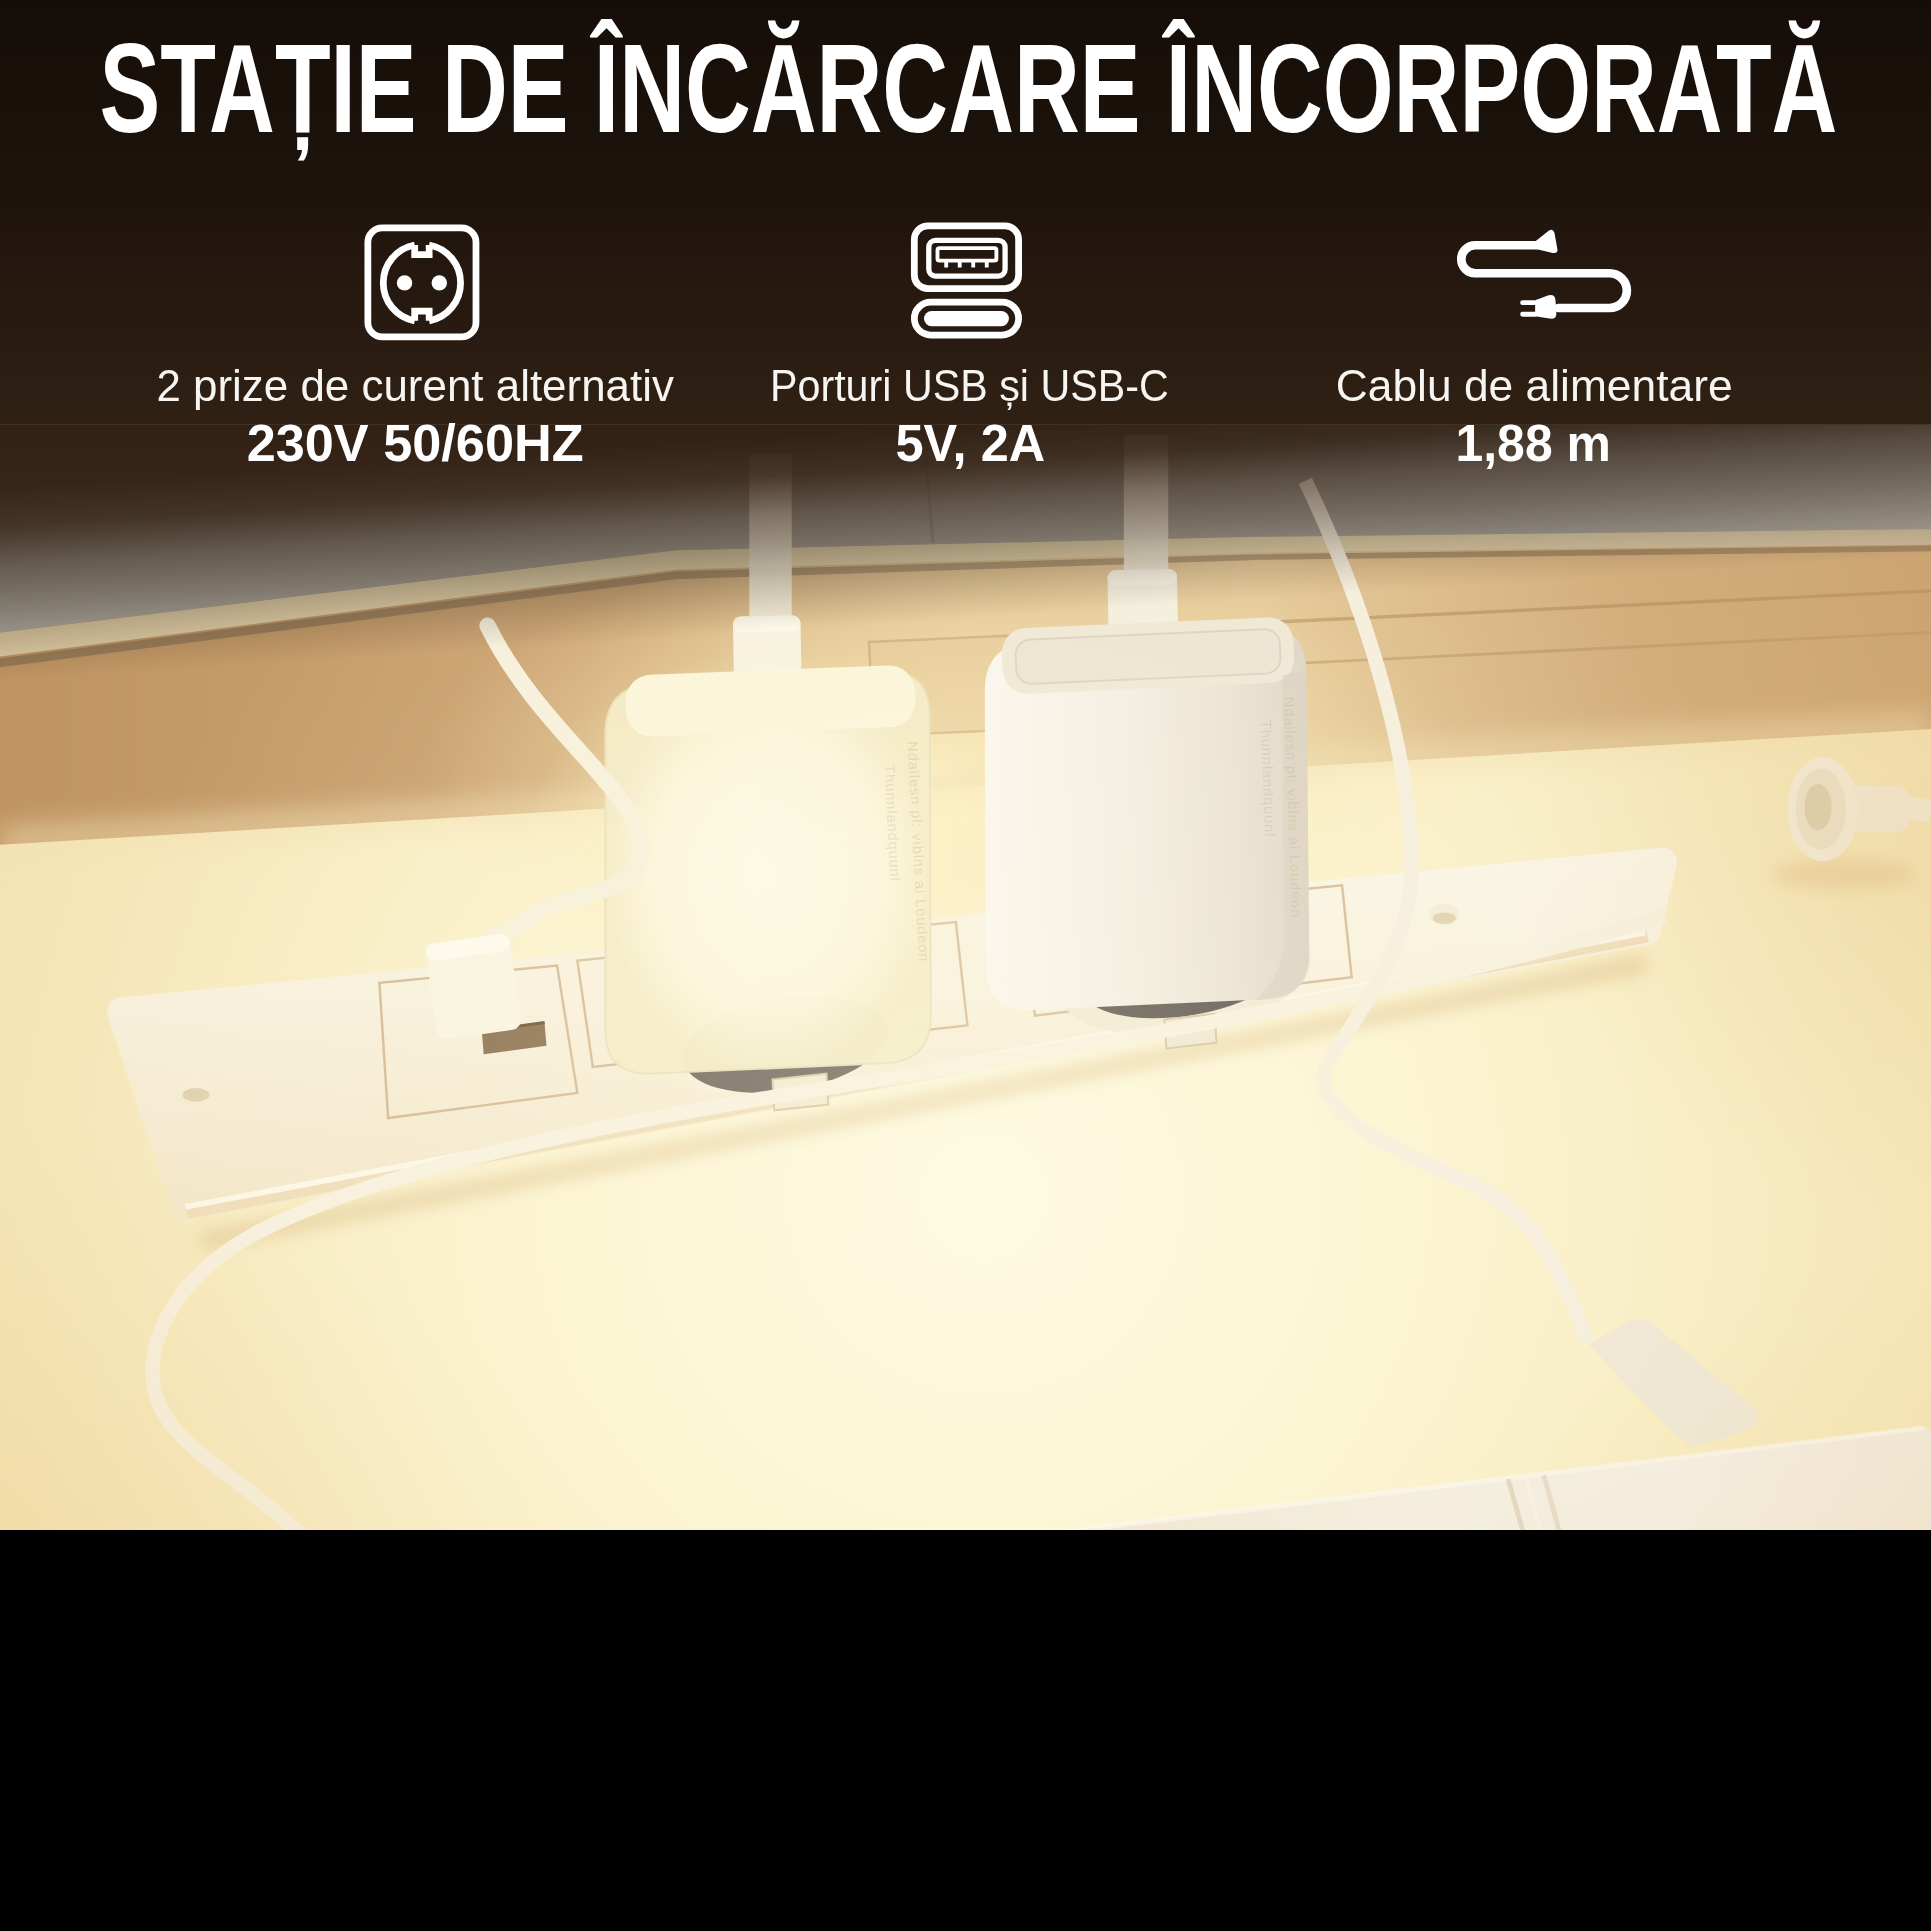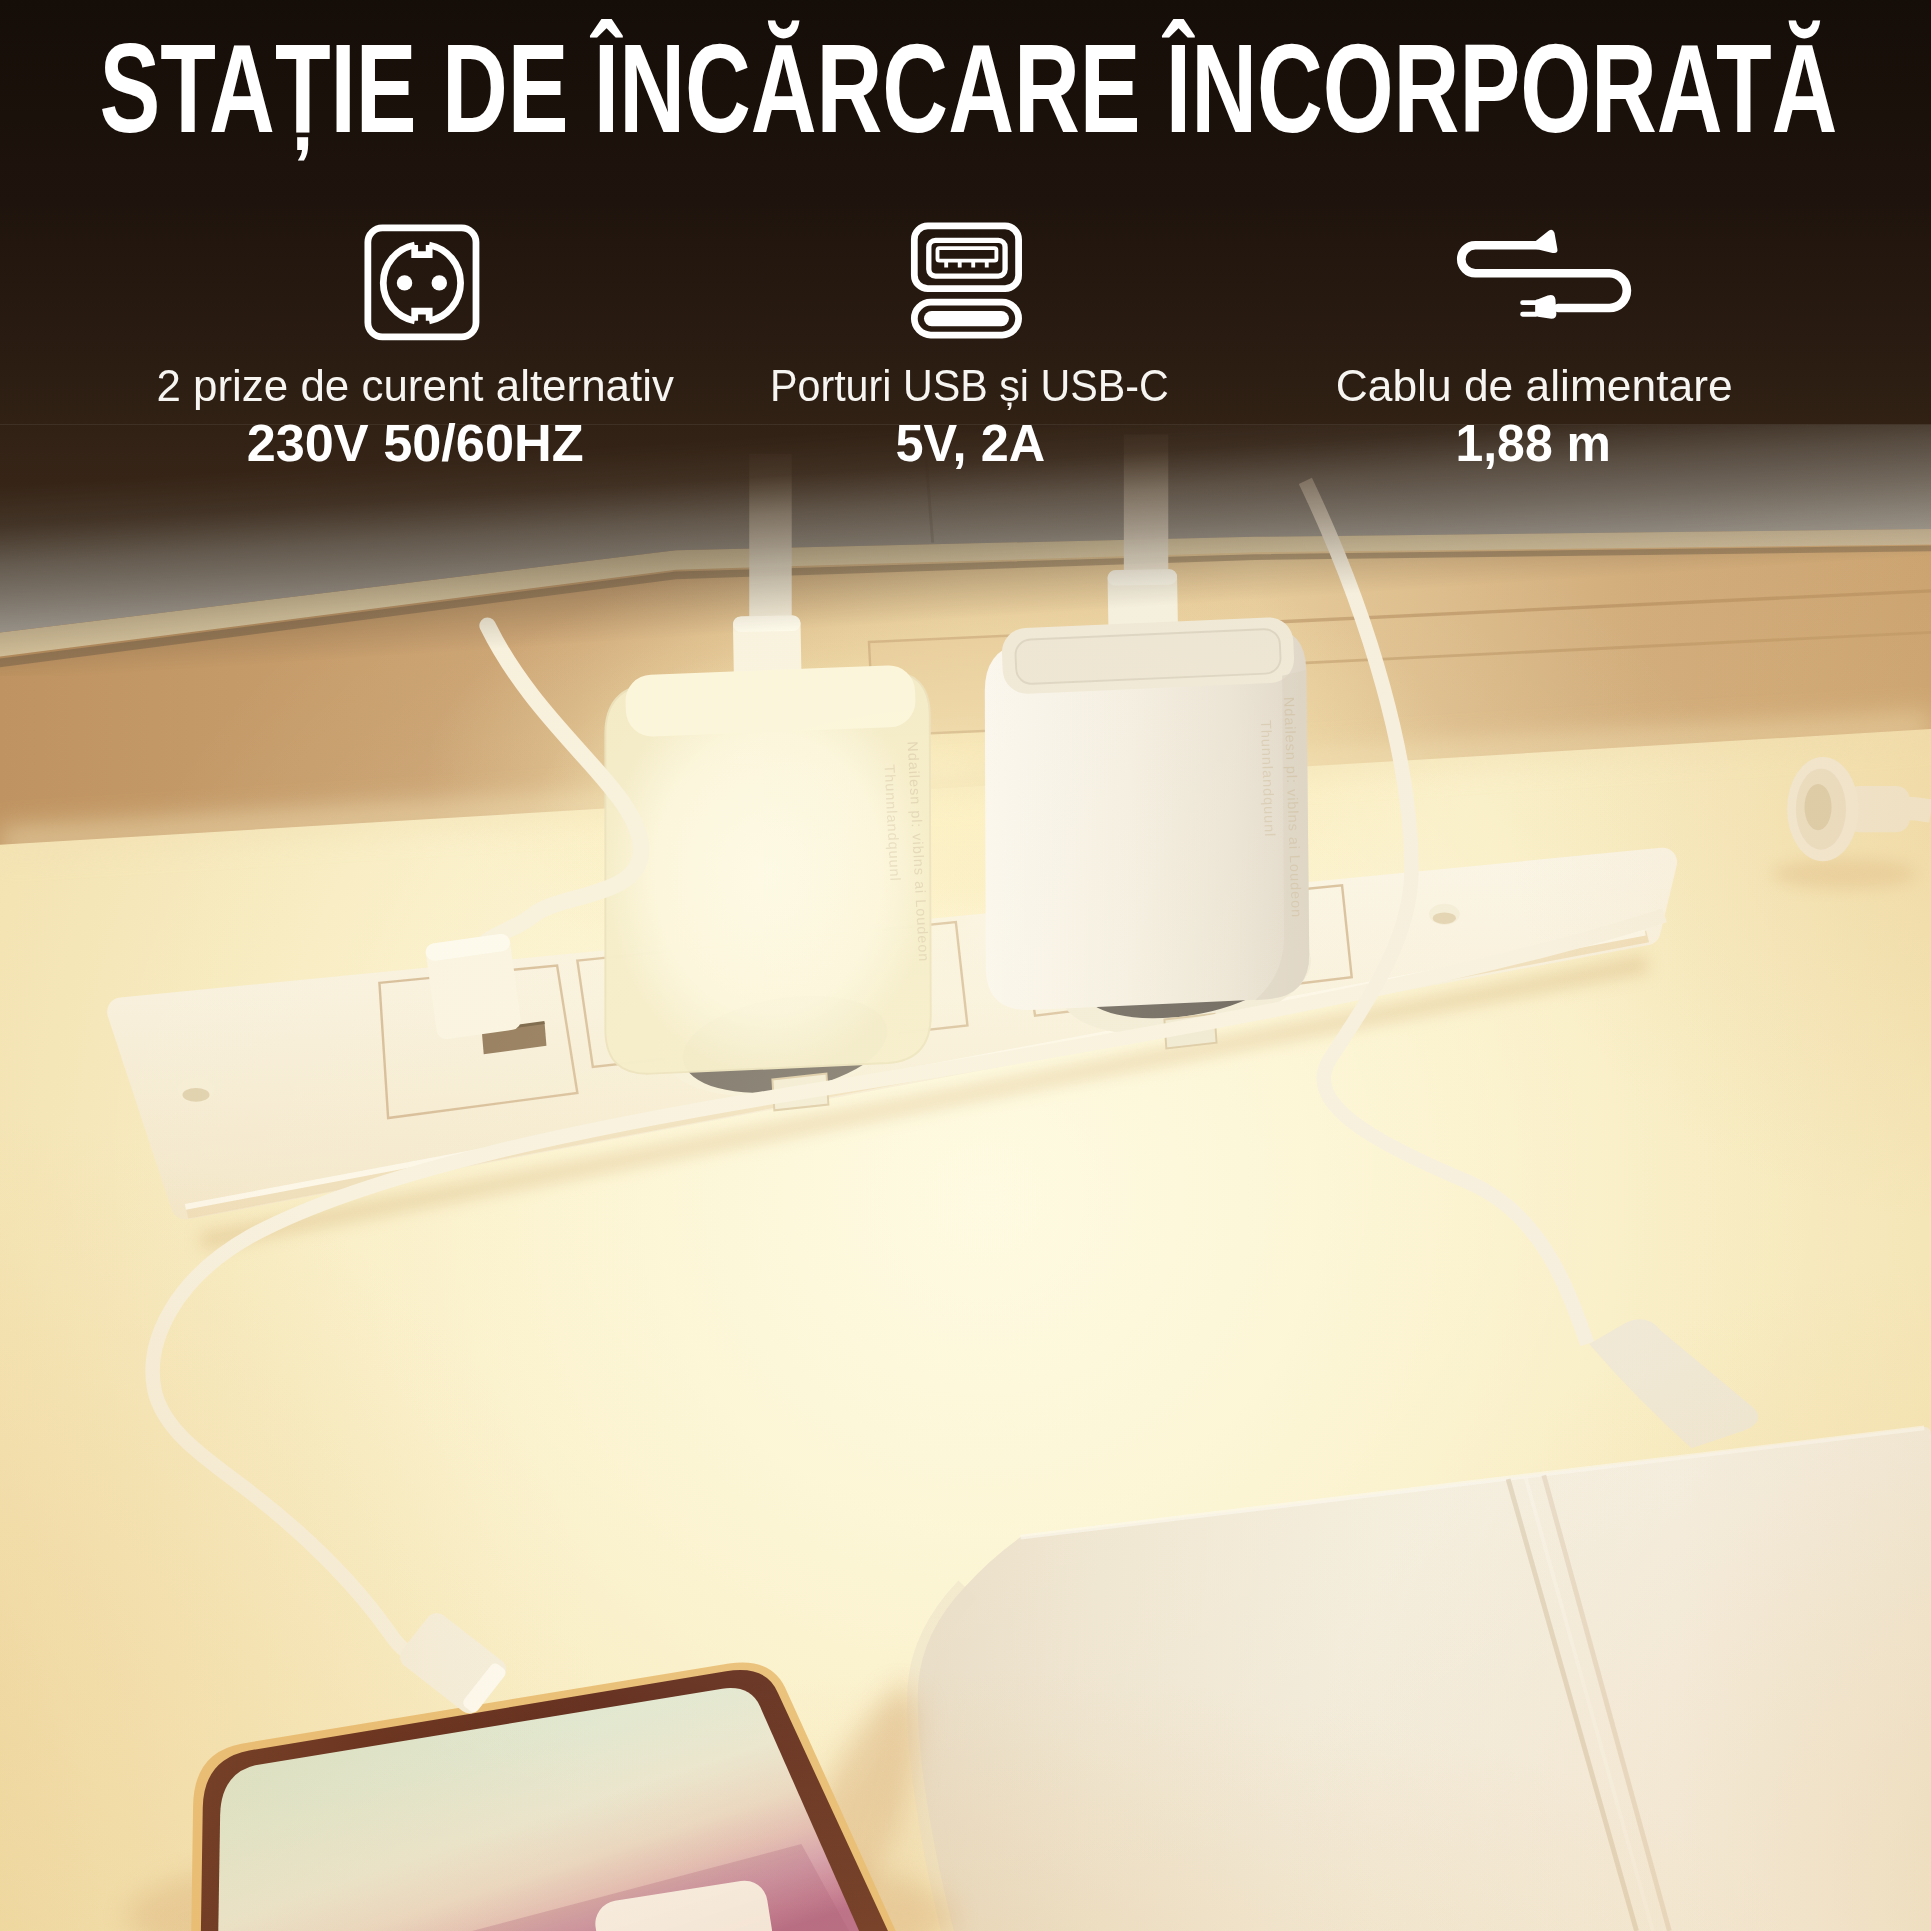--- a/index.html
+++ b/index.html
@@ -1,16 +1,16 @@
 <!DOCTYPE html>
 <html><head>
 <meta charset="utf-8">
 <style>
   html,body{margin:0;padding:0;overflow:hidden;background:#000;}
-  #stage{position:relative;width:1931px;height:1931px;overflow:hidden;font-family:"Liberation Sans",sans-serif;}
+  #stage{position:relative;width:1931px;height:1530px;overflow:hidden;font-family:"Liberation Sans",sans-serif;}
   svg{display:block}
   text{font-family:"Liberation Sans",sans-serif;}
 </style>
 </head>
 <body>
 <div id="stage">
 <svg width="1931" height="1931" viewBox="0 0 2000 2000" xmlns="http://www.w3.org/2000/svg">
 <defs>
   <linearGradient id="gDark" x1="0" y1="0" x2="0" y2="700" gradientUnits="userSpaceOnUse">
     <stop offset="0" stop-color="#150d08"></stop>

